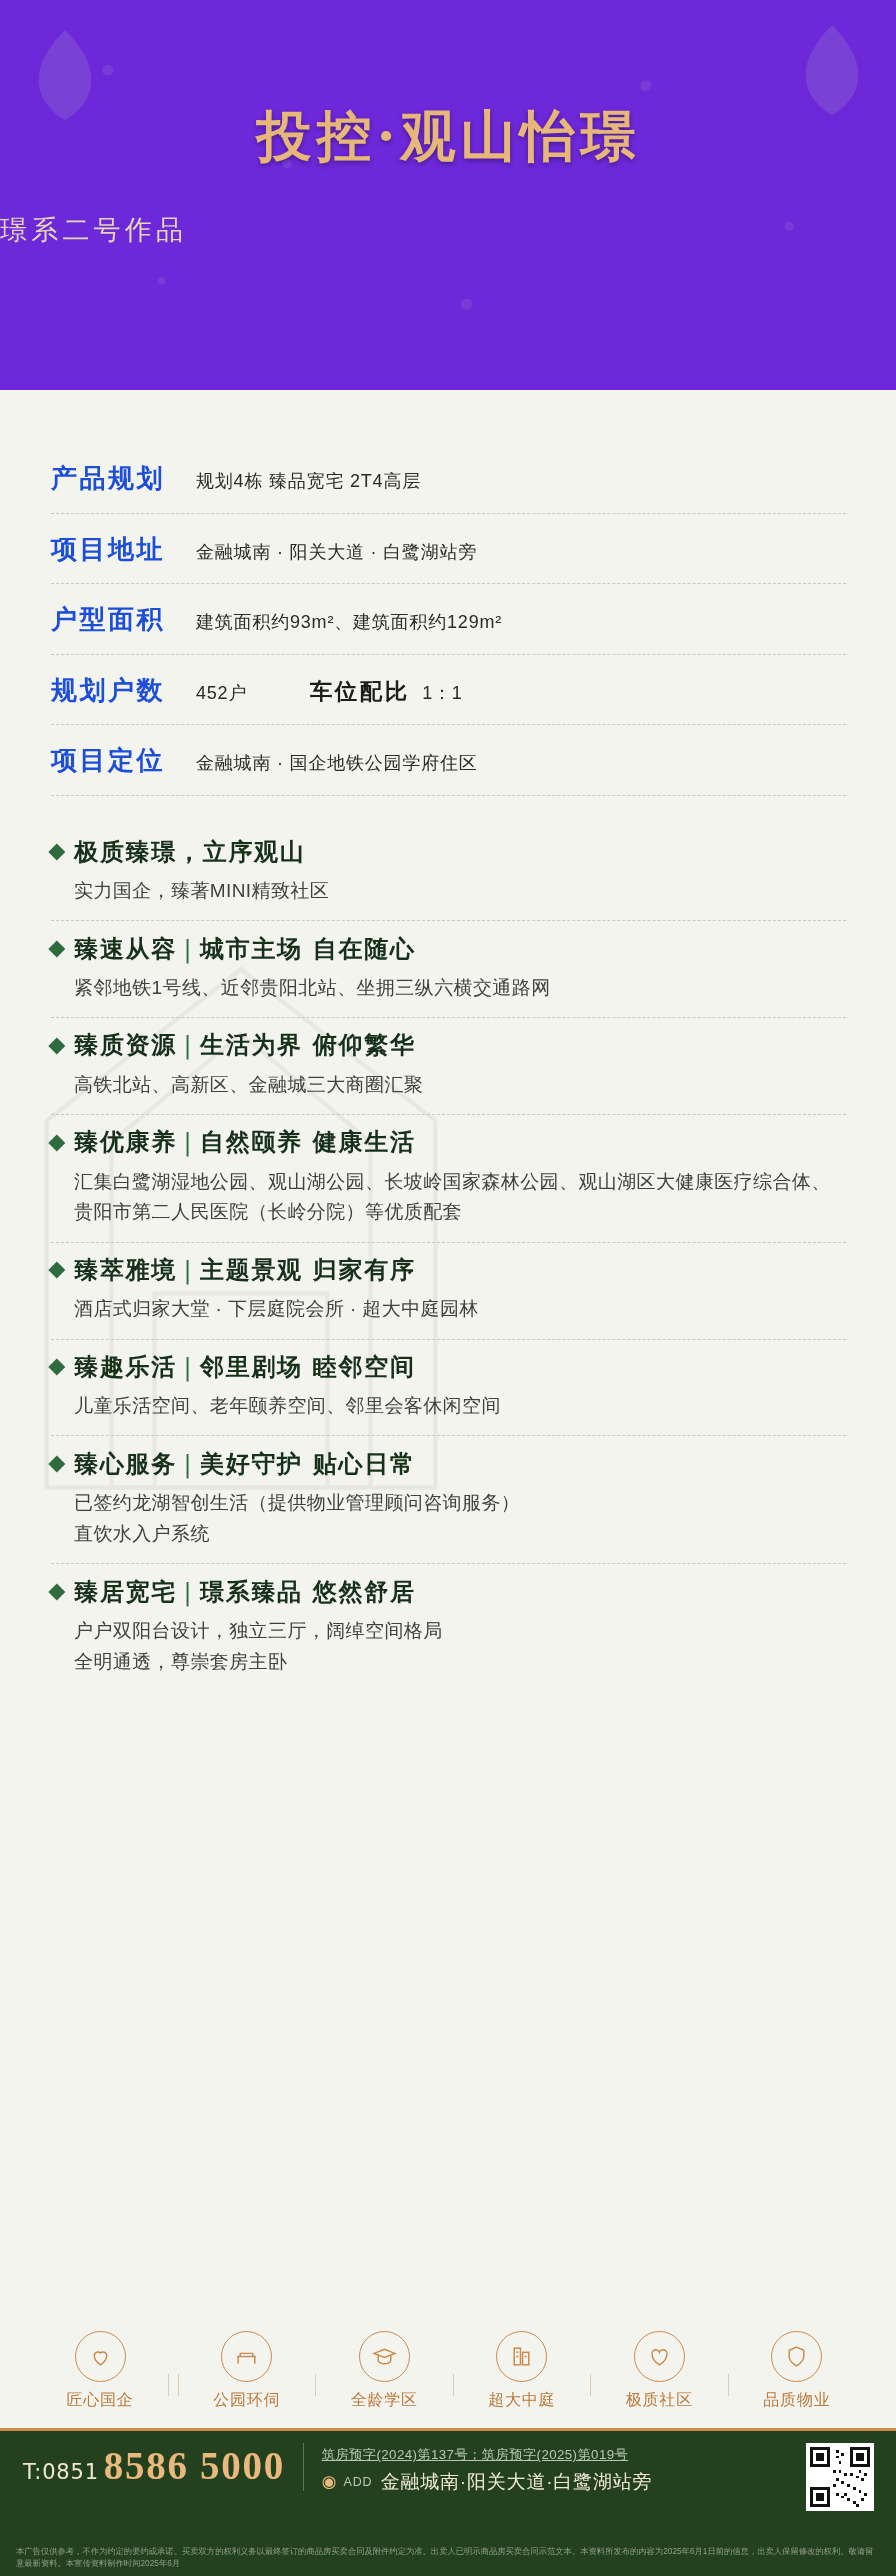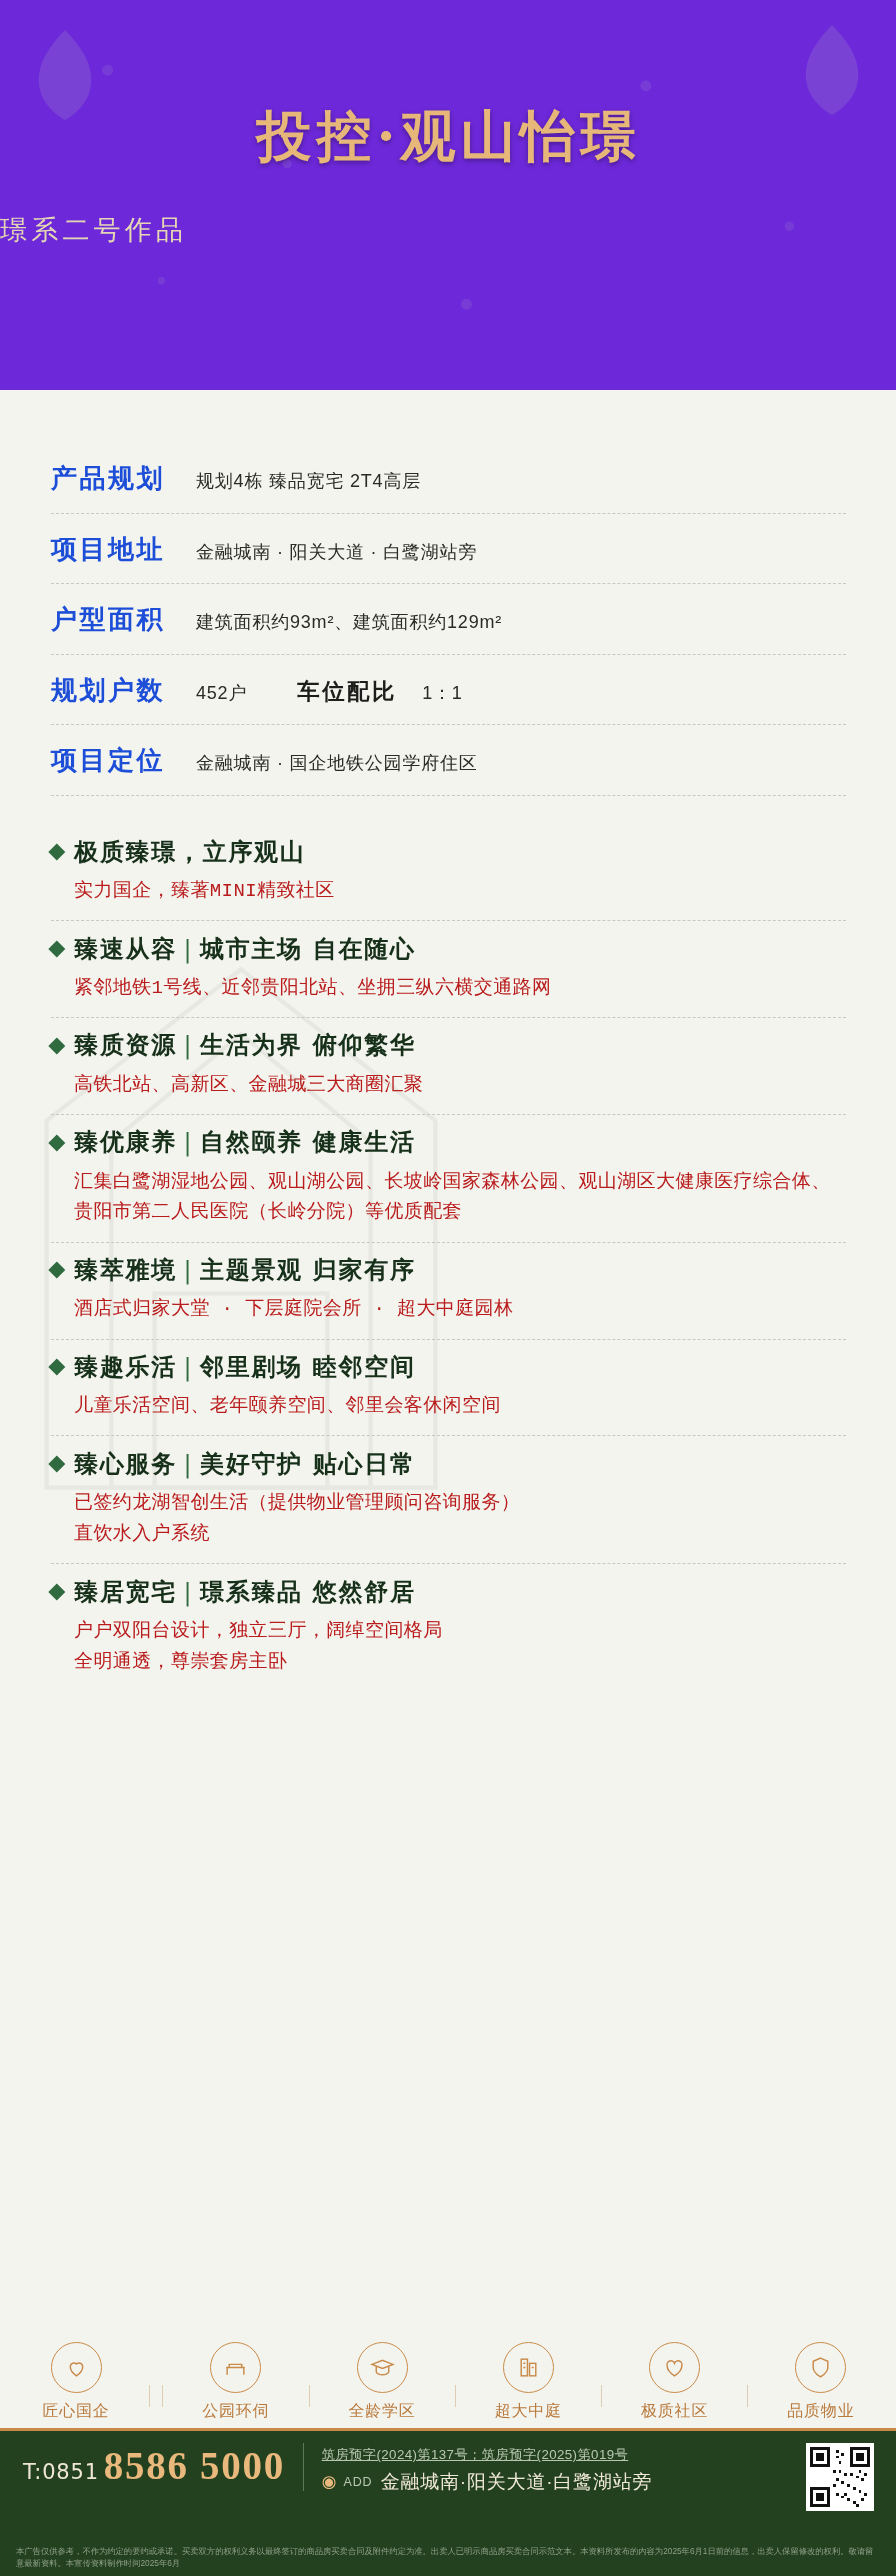--- a/index.html
+++ b/index.html
@@ -111,20 +111,21 @@
   }
   .spec-label2 {
     width: 125px;
     margin-left: 50px;
     font-size: 22.4px;
     font-weight: bold;
     color: #1d1d1b;
     letter-spacing: 2.5px;
     font-family: "DejaVu Serif", "Liberation Serif", serif;
     flex: none;
+    text-align: center;
   }
   .spec-value2 {
     font-size: 18px;
     color: #2a2a26;
     letter-spacing: 0.8px;
   }
 
   
   .features {
     position: relative;
@@ -155,35 +156,34 @@
     font-family: "DejaVu Serif", "Liberation Serif", serif;
   }
   .feat-title .sep {
     color: #2f6b3f;
     font-weight: normal;
     margin: 0 6.6px;
   }
   .feat-body {
     font-size: 19px;
     line-height: 1.62;
-    color: #b91c1c;
+    color: #404040;
     margin-left: 23px;
     letter-spacing: 0.4px;
-    font-family: Liberation Mono, monospace;
   }
 
   
   .iconstrip {
     position: absolute;
     left: 0; right: 0;
-    bottom: 144px;
+    bottom: 155px;
     height: 100px;
     display: flex;
     justify-content: space-between;
-    padding: 0 16px;
+    padding: 0 40px;
     align-items: center;
   }
   .icon-item {
     width: 120px;
     text-align: center;
   }
   .icon-circle {
     width: 51px; height: 51px;
     border: 1.3px solid #c98b4a;
     border-radius: 50%;

